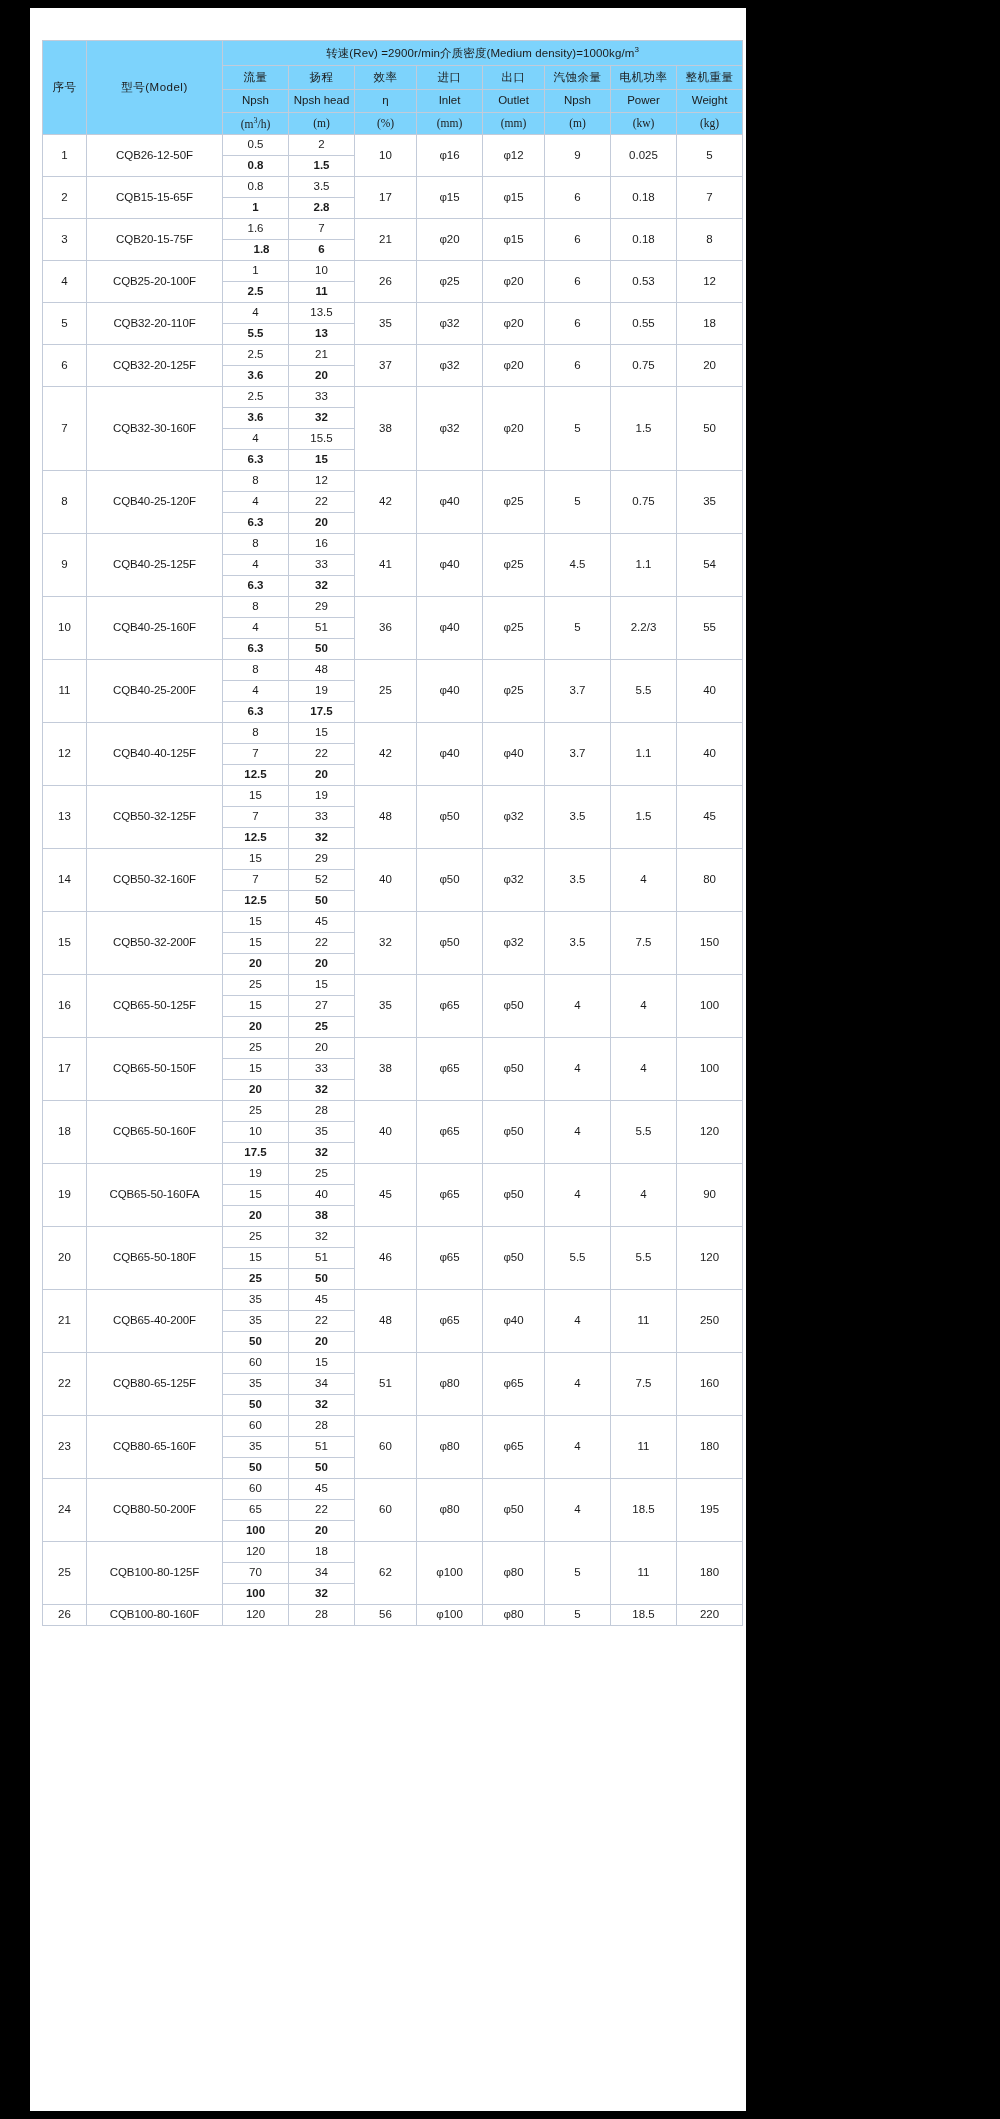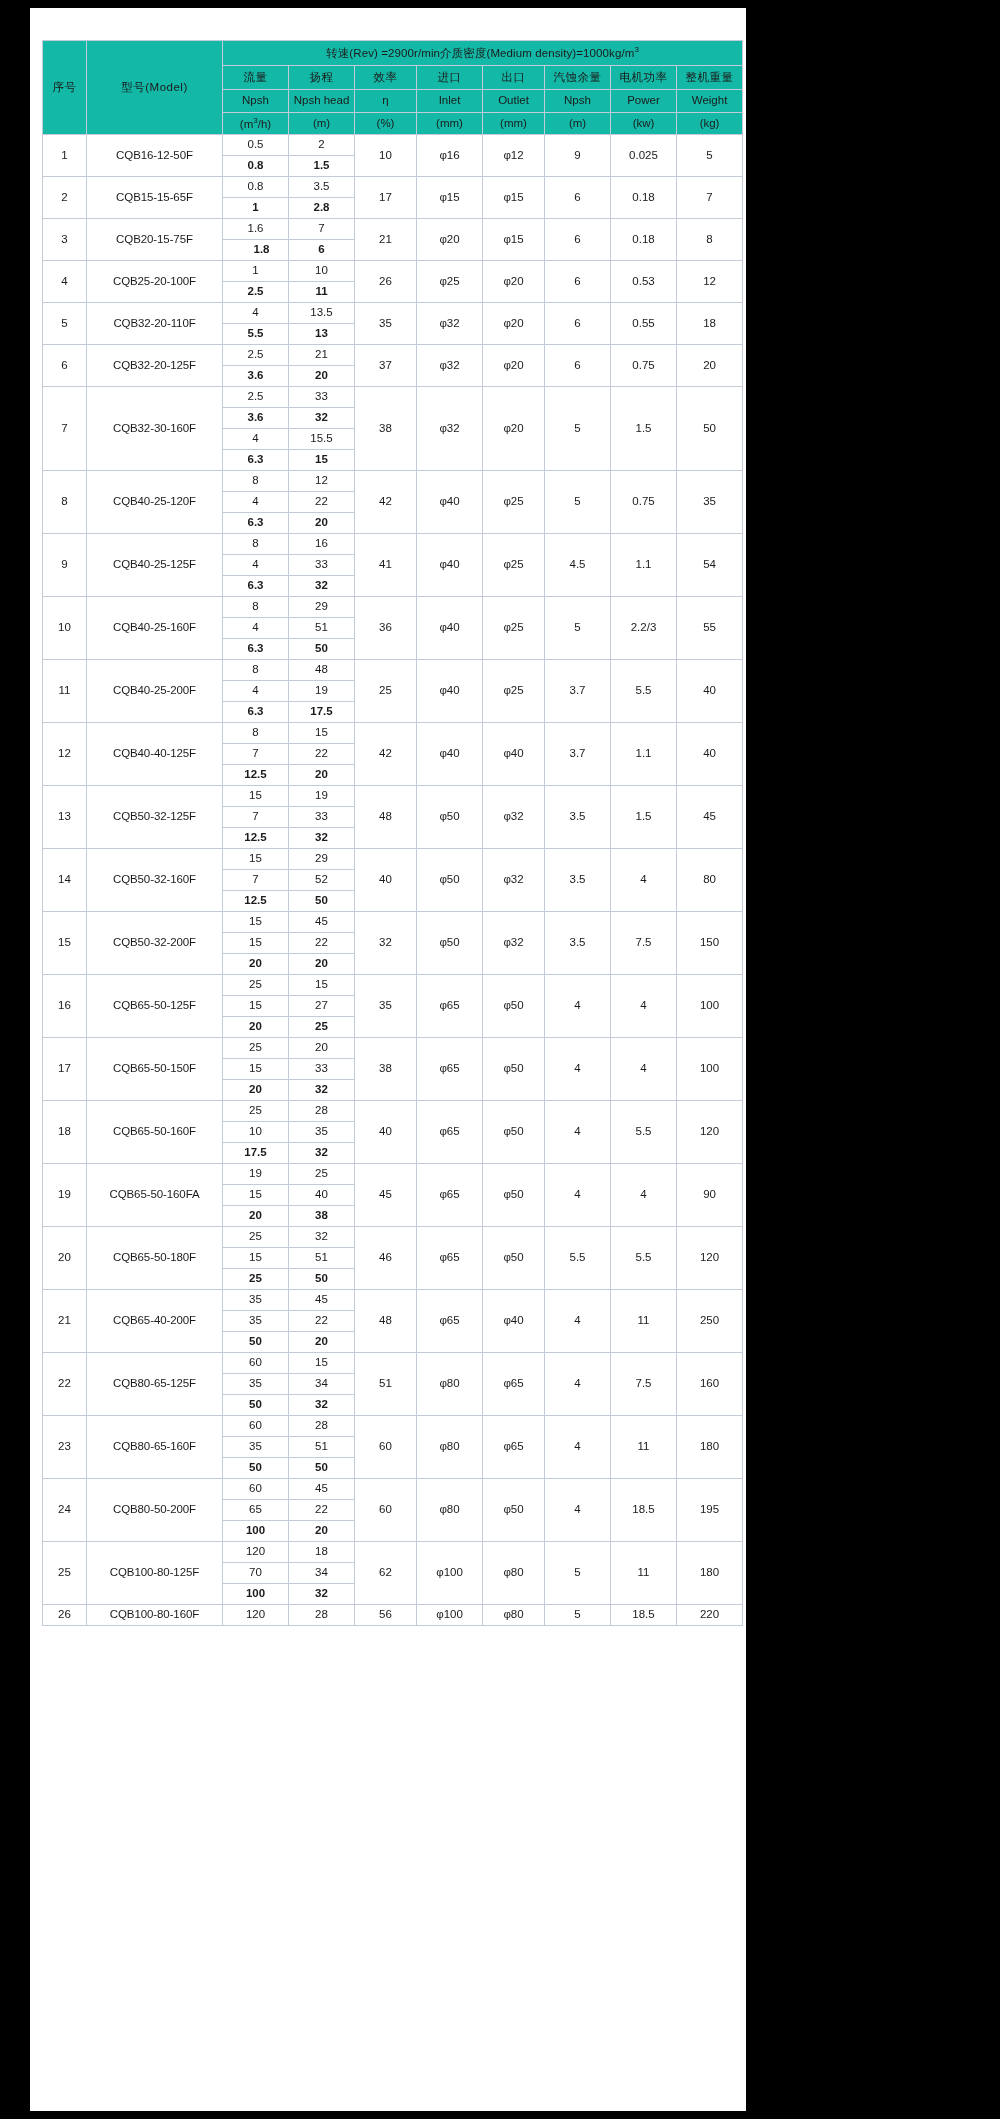--- a/index.html
+++ b/index.html
@@ -46,40 +46,40 @@
     padding: 0;
     text-align: center;
     vertical-align: middle;
     font-weight: normal;
     color: #1b1b1b;
     font-size: 11.5px;
     line-height: 1.15;
   }
   
   thead th {
-    background: #14b8a6;
+    background: #7dd3fc;
     color: #ffffff;
     border: 1px solid #93a0b5;
   }
   th.cond {
     text-align: right;
     padding-right: 6px;
     font-size: 10.5px;
     height: 24px;
     white-space: nowrap;
     letter-spacing: 0.1px;
   }
   th.cond sup { font-size: 8px; vertical-align: super; }
   th.stub {
     font-size: 12.5px;
     letter-spacing: 0.5px;
   }
   th.cn   { height: 23px; font-size: 12.5px; letter-spacing: 0.5px; }
   th.en   { height: 22px; font-size: 11.5px; }
-  th.unit { height: 21px; font-size: 11.5px; }
+  th.unit { height: 21px; font-size: 11.5px; font-family: Liberation Serif, serif; }
   th.unit sup { font-size: 8px; vertical-align: super; }
 
   
   col.c-no    { width: 44px; }
   col.c-model { width: 136px; }
   col.c-flow  { width: 66px; }
   col.c-head  { width: 66px; }
   col.c-eff   { width: 62px; }
   col.c-in    { width: 66px; }
   col.c-out   { width: 62px; }
@@ -157,21 +157,21 @@
             <th class="unit">(mm)</th>
             <th class="unit">(mm)</th>
             <th class="unit">(m)</th>
             <th class="unit">(kw)</th>
             <th class="unit">(kg)</th>
           </tr>
         </thead>
         <tbody id="tbody">
             <tr class="group-start">
               <td class="no" rowspan="2">1</td>
-              <td class="model" rowspan="2">CQB16-12-50F</td>
+              <td class="model" rowspan="2">CQB26-12-50F</td>
               <td class="sub">0.5</td>
               <td class="sub">2</td>
               <td class="eff" rowspan="2">10</td>
               <td class="inlet" rowspan="2">φ16</td>
               <td class="outlet" rowspan="2">φ12</td>
               <td class="npsh" rowspan="2">9</td>
               <td class="power" rowspan="2">0.025</td>
               <td class="weight" rowspan="2">5</td>
             </tr>
             <tr>

